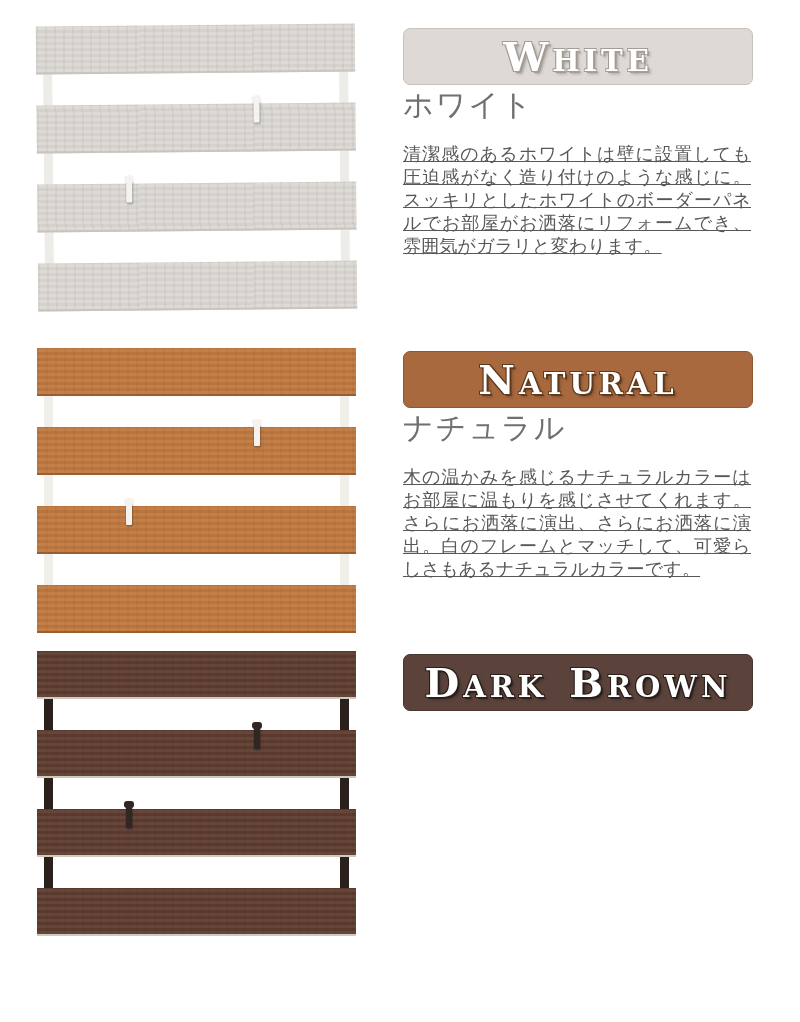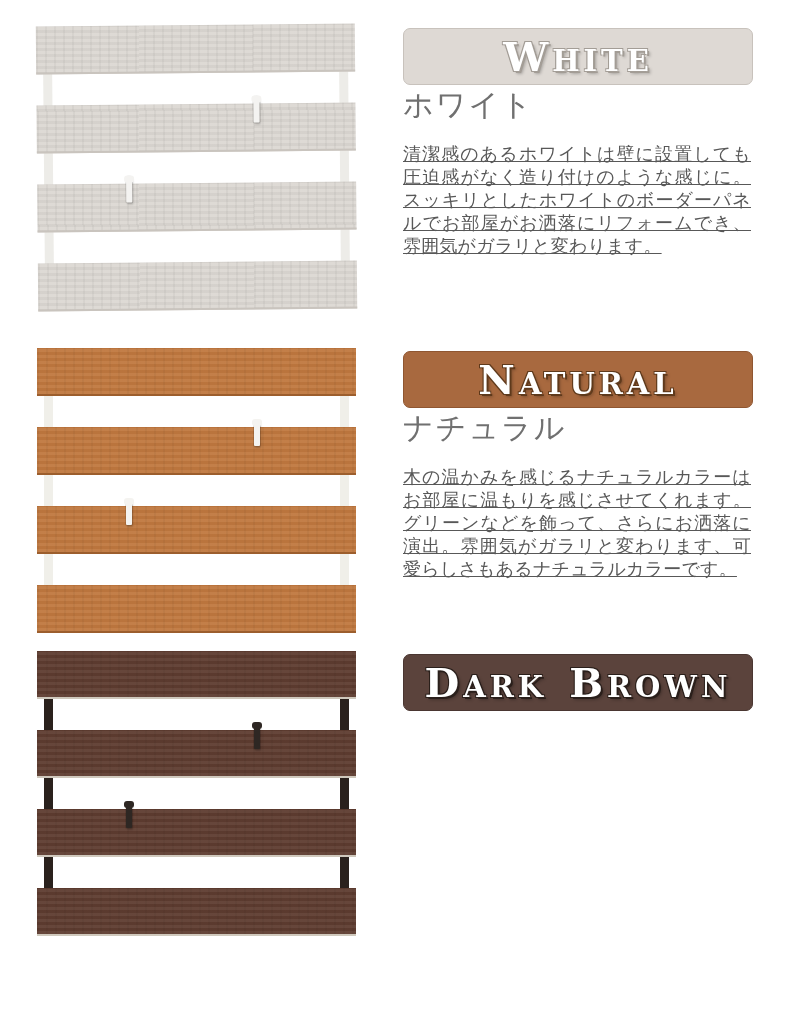--- a/index.html
+++ b/index.html
@@ -89,21 +89,21 @@
       <div class="slat slat3"></div>
       <div class="slat slat4"></div>
       <div class="hook hook-a"></div>
       <div class="hook hook-b"></div>
     </div>
     <div class="text-col">
       <div class="banner">
         <span class="banner-text"><span class="cap">N</span>ATURAL</span>
       </div>
       <h2 class="heading">ナチュラル</h2>
-      <p class="desc">木の温かみを感じるナチュラルカラーはお部屋に温もりを感じさせてくれます。グリーンなどを飾って、さらにお洒落に演出。雰囲気がガラリと変わります、可愛らしさもあるナチュラルカラーです。</p>
+      <p class="desc">木の温かみを感じるナチュラルカラーはお部屋に温もりを感じさせてくれます。さらにお洒落に演出、さらにお洒落に演出。白のフレームとマッチして、可愛らしさもあるナチュラルカラーです。</p>
     </div>
   </section>
 
   <section class="section s2" style="--slat: #5e3c30; --slat-edge: #cfc8bc; --rail: #2a211d; --hook: #2e2723; --banner-bg: #5b433c; --banner-border: #4a3631; --banner-shadow: #2a1f1b;">
     <div class="panel">
       <div class="rail rail-l"></div>
       <div class="rail rail-r"></div>
       <div class="slat slat1"></div>
       <div class="slat slat2"></div>
       <div class="slat slat3"></div>

